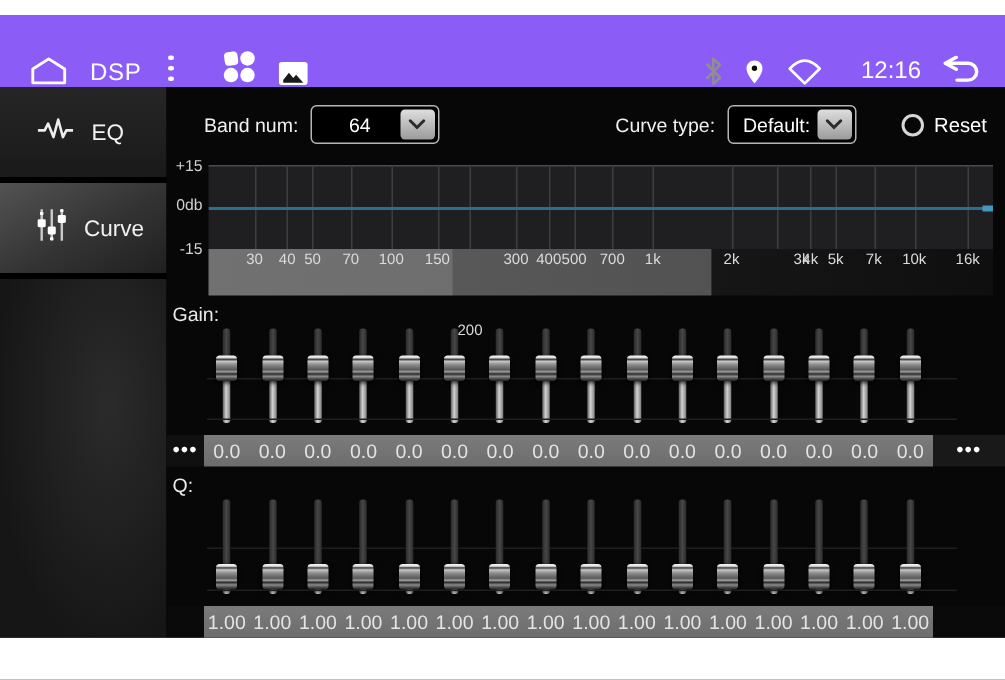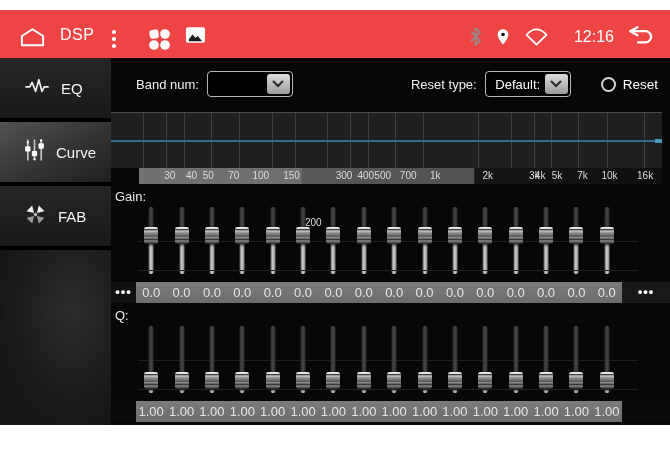--- a/index.html
+++ b/index.html
@@ -1,21 +1,21 @@
 <!DOCTYPE html>
 <html><head>
 <meta charset="utf-8">
 <style>
   * { margin:0; padding:0; box-sizing:border-box; }
   html,body { background:#ffffff; }
   body { font-family:"Liberation Sans", sans-serif; width:670px; height:453px; overflow:hidden; }
   .frame { position:relative; width:670px; height:415px; margin-top:10px; background:#070707; }
 
   
-  .statusbar { height:48px; background:#ef4444; display:flex; align-items:flex-start; padding:16px 14px 0 18px; }
+  .statusbar { height:48px; background:#8b5cf6; display:flex; align-items:flex-end; padding:0 14px 0 18px; }
   .app-title { color:#ffffff; font-size:16px; margin-left:13px; letter-spacing:0.5px; }
   .dots-menu { display:flex; flex-direction:column; gap:3.5px; margin-left:14px; padding:4px; }
   .dots-menu i { width:3.5px; height:3.5px; border-radius:50%; background:#fff; }
   .sb-icon { display:flex; align-items:center; justify-content:center; }
   .sb-right { margin-left:auto; display:flex; align-items:center; gap:13px; }
   .time { color:#ffffff; font-size:16px;margin-left:12px; }
 
   
   .appbody { display:flex; height:367px; }
 
@@ -47,21 +47,21 @@
   .graph-row { display:flex; }
   .ylabels { width:28px; position:relative; height:56px; }
   .ylab { position:absolute; right:4px; font-size:10.5px; color:#d0d0d0; }
   .ylab.top { top:-5px; } .ylab.mid { top:calc(50% - 7px); } .ylab.bot { bottom:-6px; }
   .plot { flex:1; height:56px; position:relative; background:#1f1f22; border-top:1px solid #4b4b4e; overflow:hidden; }
   .grid-v { position:absolute; top:0; bottom:0; width:1px; background:#3e3e41; }
   .zero-line { position:absolute; left:0; right:0; top:calc(50% - 1px); height:2px; }
   .zero-handle { position:absolute; right:0; top:calc(50% - 2px); width:7px; height:4px; background:#4596bd; }
   .freq-row { display:flex; }
   .freq-spacer { width:28px; }
-  .freq-strip { flex:1; height:16px; position:relative;
+  .freq-strip { flex:1; height:31px; position:relative;
     background:linear-gradient(90deg,#717171 0%,#6e6e6e 31%,#585858 31.2%,#525252 64%,#161616 64.2%,#0f0f0f 100%); }
   .freq-lab { position:absolute; top:0; transform:translateX(-50%); font-size:10px; line-height:15px; color:#dcdcdc; }
 
   
   .section-label { margin:5px 0 0 4px; height:16px; font-size:13px; color:#eaeaea; }
   .slider-row { position:relative; height:74px; margin-left:25px; width:486px; display:flex; }
   .slider-row::before, .slider-row::after { content:""; position:absolute; left:2px; right:-16px; height:1px; background:#1f1f1f; }
   .slider-row::before { top:49%; } .slider-row::after { top:88%; }
   .slider-col { flex:1; position:relative; }
   .track { position:absolute; left:50%; transform:translateX(-50%); top:2px; bottom:5px; width:5px;
@@ -166,65 +166,59 @@
               </g>
             <g fill="#ffffff">
                 <rect x="3.8" y="4" width="2.4" height="2" rx="0.5"></rect>
                 <rect x="10.8" y="21.5" width="2.4" height="2" rx="0.5"></rect>
                 <rect x="17.8" y="2" width="2.4" height="2" rx="0.5"></rect>
               </g>
           </svg>
         </span>
         <span class="lbl">Curve</span>
       </div>
-      <div class="side-item">
-        <span>
-          <svg width="25" height="25" viewBox="0 0 24 24">
-            <path d="M10.6 10.6 L3.4 8.8 L8.8 3.4 Z" fill="#f0f0f0"></path>
-            <path d="M13.4 10.6 L15.2 3.4 L20.6 8.8 Z" fill="#f0f0f0"></path>
-            <path d="M10.6 13.4 L3.4 15.2 L8.8 20.6 Z" fill="#9a9a9a"></path>
-            <path d="M13.4 13.4 L20.6 15.2 L15.2 20.6 Z" fill="#9a9a9a"></path>
-            <rect x="10.6" y="10.6" width="2.8" height="2.8" transform="rotate(45 12 12)" fill="#cccccc"></rect>
-          </svg>
-        </span>
-        <span class="lbl">FAB</span>
-      </div>
       <div class="side-fill"></div>
     </div>
 
     <div class="main">
 
       <div class="controls">
         <span class="ctl-label">Band num:</span>
         <div class="dd">
+          <span class="dd-value">64</span>
           <span class="dd-btn">
             <svg width="12" height="8" viewBox="0 0 12 8">
                 <path d="M1.5 1.5 L6 6 L10.5 1.5" fill="none" stroke="#2b2b2b" stroke-width="2" stroke-linecap="round"></path>
               </svg>
           </span>
         </div>
         <span class="custom-group">
-          <span class="ctl-label">Reset type:</span>
+          <span class="ctl-label">Curve type:</span>
           <div class="dd">
             <span class="dd-value">Default:</span>
             <span class="dd-btn">
               <svg width="12" height="8" viewBox="0 0 12 8">
                   <path d="M1.5 1.5 L6 6 L10.5 1.5" fill="none" stroke="#2b2b2b" stroke-width="2" stroke-linecap="round"></path>
                 </svg>
             </span>
           </div>
         </span>
         <span class="reset-group">
           <span class="radio"></span>
           <span class="reset-lbl">Reset</span>
         </span>
       </div>
 
       <div class="graph-wrap">
         <div class="graph-row">
+          <div class="ylabels">
+            <span class="ylab top">+15</span>
+            <span class="ylab mid">0db</span>
+            <span class="ylab bot">-15</span>
+          </div>
           <div class="plot" id="plot">
               <div class="grid-v" style="left: 5.86971%;"></div>
               <div class="grid-v" style="left: 10.0343%;"></div>
               <div class="grid-v" style="left: 13.2647%;"></div>
               <div class="grid-v" style="left: 18.1356%;"></div>
               <div class="grid-v" style="left: 23.299%;"></div>
               <div class="grid-v" style="left: 29.1687%;"></div>
               <div class="grid-v" style="left: 33.3333%;"></div>
               <div class="grid-v" style="left: 39.203%;"></div>
               <div class="grid-v" style="left: 43.3677%;"></div>

